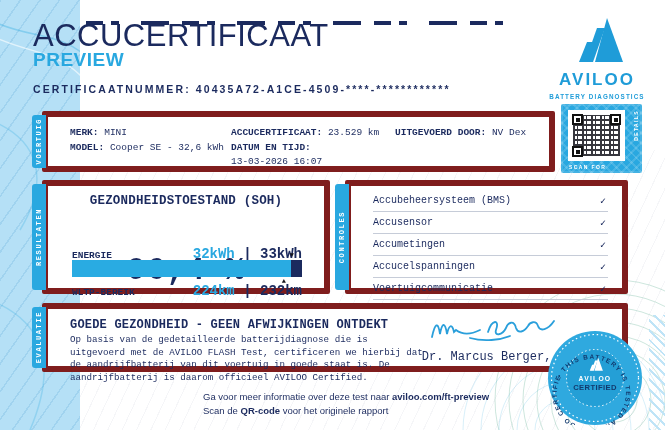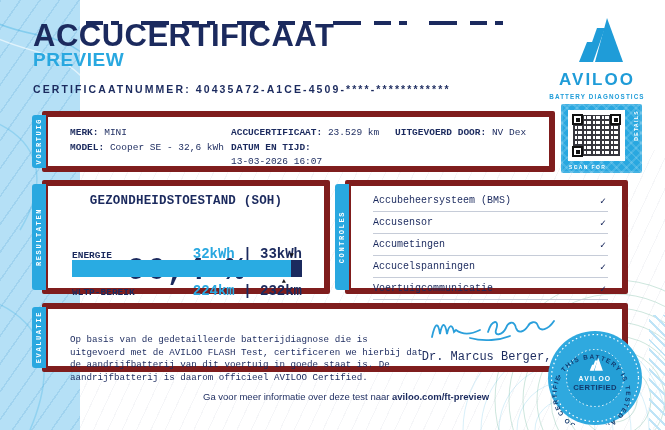--- a/index.html
+++ b/index.html
@@ -11,21 +11,21 @@
   .left-panel .stripes{position:absolute;inset:0;
      background:repeating-linear-gradient(125deg, rgba(65,150,205,.18) 0 1.5px, transparent 1.5px 16px);}
   .page-diagonals{position:absolute;left:80px;top:150px;right:0;bottom:0;pointer-events:none;
      background:repeating-linear-gradient(115deg, rgba(27,42,94,.045) 0 1px, transparent 1px 13px);}
   .top-dashes{position:absolute;left:86px;top:21px;width:430px;height:3.5px;
      background:repeating-linear-gradient(90deg,#1B2A5E 0 17px,transparent 17px 25px,#1B2A5E 25px 33px,transparent 33px 55px,#1B2A5E 55px 83px,transparent 83px 96px);}
   .guilloche{position:absolute;right:-40px;bottom:-50px;pointer-events:none;}
   .edge-stripes{position:absolute;right:0;top:315px;width:16px;height:115px;
      background:repeating-linear-gradient(45deg,#BFE4F7 0 2px,transparent 2px 7px);}
   
-  .title{position:absolute;left:33px;top:18px;font-size:31px;font-weight:700;letter-spacing:.5px;color:#1B2A5E;}
+  .title{position:absolute;left:33px;top:18px;font-size:31px;font-weight:400;letter-spacing:.5px;color:#1B2A5E;}
   .subtitle{position:absolute;left:33px;top:49px;font-size:19px;font-weight:800;letter-spacing:.5px;color:#29A8E0;}
   .certnum{position:absolute;left:33px;top:83px;font-size:10.5px;font-weight:600;letter-spacing:2.1px;color:#1B2A5E;white-space:nowrap;}
   .brand{position:absolute;right:16px;top:16px;width:104px;text-align:center;}
   .brand-name{font-size:17px;font-weight:800;letter-spacing:2px;color:#1F9CD8;margin-top:2px;}
   .brand-tag{font-size:6.3px;font-weight:700;letter-spacing:1.1px;color:#1F9CD8;margin-top:3px;}
   
   .box{position:absolute;background:#fff;border:6px solid #7f1d1d;border-radius:2px;box-sizing:border-box;font-family:Liberation Mono, monospace;}
   .stab{position:absolute;left:-16px;top:-2px;width:14px;height:calc(100% + 4px);background:#29A8E0;
         border-radius:3px 0 0 3px;display:flex;align-items:center;justify-content:center;}
   .stab span{writing-mode:vertical-rl;transform:rotate(180deg);font-size:7px;font-weight:700;
@@ -205,20 +205,21 @@
           <span class="c-lbl">Voertuigcommunicatie</span>
           <span class="c-mark">✓</span>
         </div>
     </div>
   </div>
 
   <div class="box box-eval">
     <div class="stab">
         <span>EVALUATIE</span>
       </div>
+    <div class="eval-title">GOEDE GEZONDHEID - GEEN AFWIJKINGEN ONTDEKT</div>
     <div class="eval-body">Op basis van de gedetailleerde batterijdiagnose die is uitgevoerd met de AVILOO FLASH Test, certificeren we hierbij dat de aandrijfbatterij van dit voertuig in goede staat is. De aandrijfbatterij is daarom officieel AVILOO Certified.</div>
     <svg class="signature" viewBox="0 0 150 38">
       <g fill="none" stroke="#2A9FDB" stroke-width="1.8" stroke-linecap="round">
         <path d="M6,26 C9,12 12,10 14,23 C16,12 19,10 21,23 C23,14 26,12 28,21 L30,19 C38,25 46,23 54,19"></path>
         <path d="M44,27 C58,31 74,29 84,25"></path>
         <path d="M62,21 C66,8 74,8 70,19 C68,25 76,25 80,17 C82,11 88,9 90,17 C92,23 98,21 102,15 C104,11 110,9 112,15 C114,21 122,19 128,10"></path>
       </g>
     </svg>
     <div class="sign-name">Dr. Marcus Berger, CEO</div>
   </div>
@@ -238,15 +239,16 @@
       <polygon points="42,2 58,46 30,46"></polygon>
       <polygon points="32,12 40,12 28,46 20,46"></polygon>
       <polygon points="22,26 30,26 22,46 14,46"></polygon>
     </g>
     <text x="47" y="50" text-anchor="middle" font-size="6.8" font-weight="bold" letter-spacing="1.2" fill="#ffffff" font-family="Liberation Sans, sans-serif">AVILOO</text>
     <text x="47" y="59" text-anchor="middle" font-size="7.6" font-weight="bold" letter-spacing="0.4" fill="#123A6E" font-family="Liberation Sans, sans-serif">CERTIFIED</text>
   </svg>
 
   <div class="footer">
     <div><span>Ga voor meer informatie over deze test naar </span><b>aviloo.com/ft-preview</b></div>
+    <div><span>Scan de </span><b>QR-code</b><span> voor het originele rapport</span></div>
   </div>
 
 </div>
 
 </body></html>

